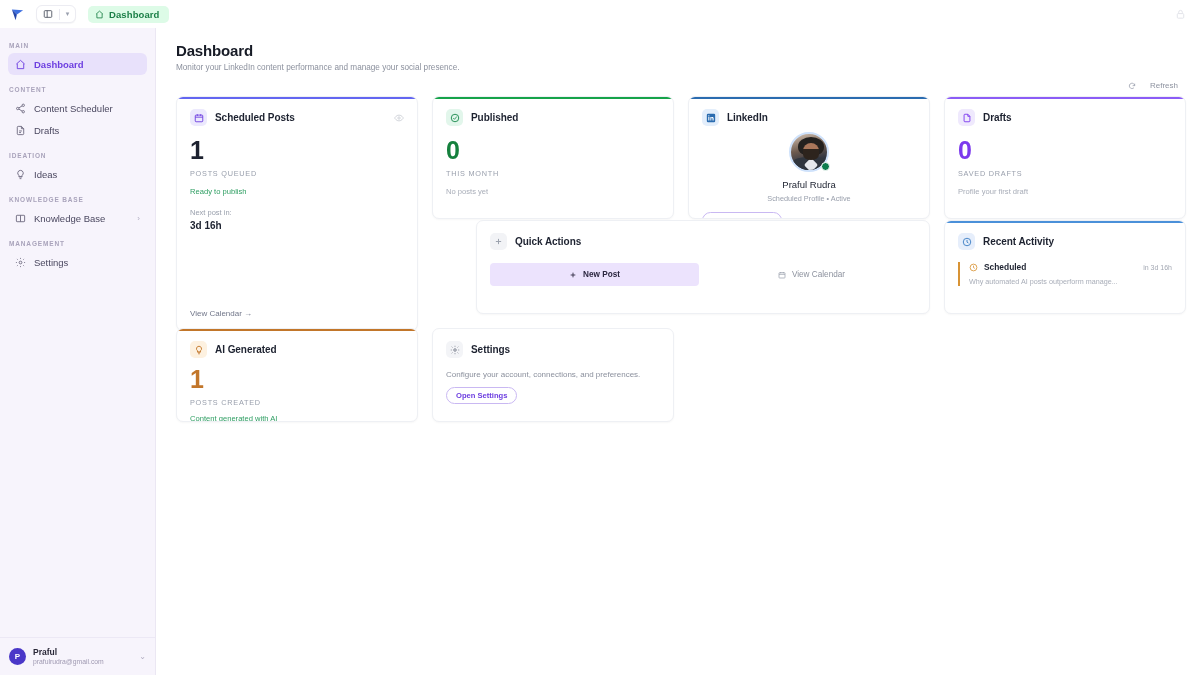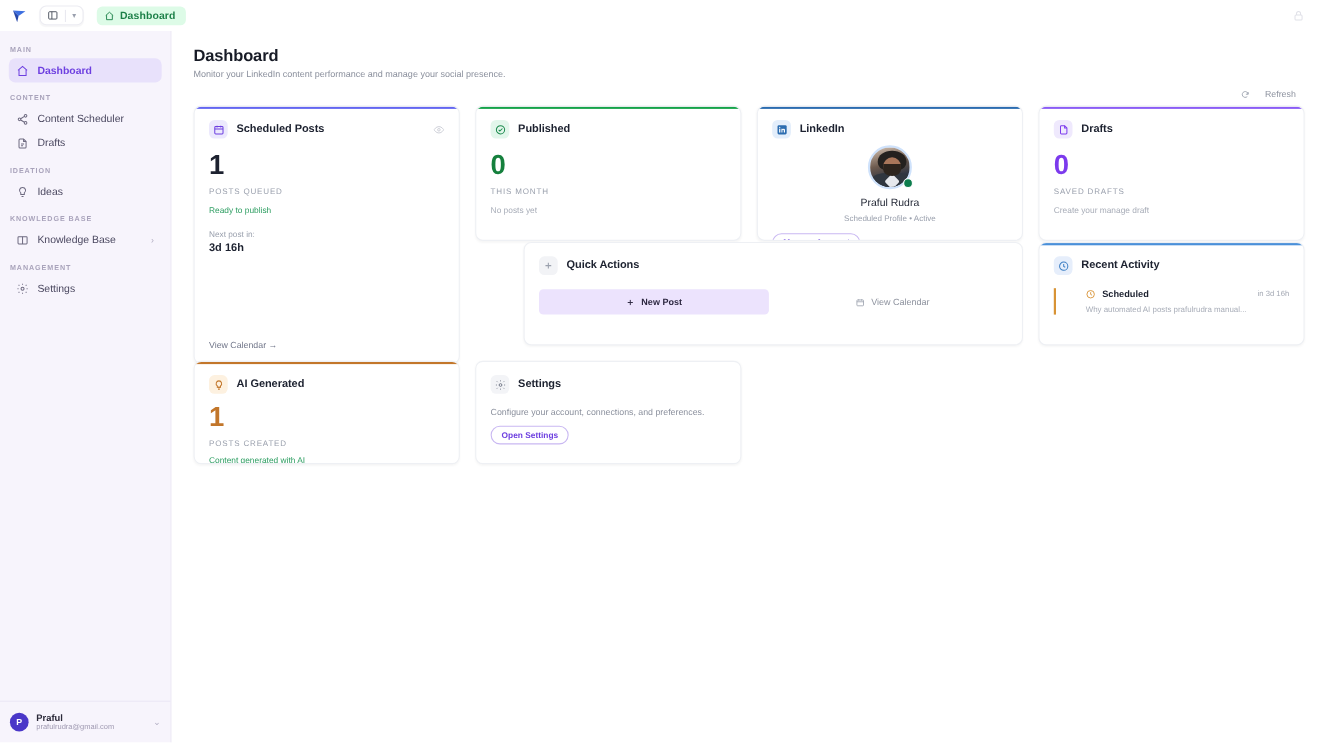--- a/index.html
+++ b/index.html
@@ -243,21 +243,21 @@
     font-size: 8.2px; font-weight: 600; cursor: pointer;
   }
   .qa-primary { background: #ece3fd; color: #2c2740; }
   .qa-outline { background: #fff; border: 1px solid #8e6fe0; color: #6d3fe0; }
   .qa-ghost { background: #fff; color: #8d929e; font-weight: 500; }
 
   
   .act-item {
     margin-top: 12px;
     border-left: 2px solid #d89335;
-    padding-left: 27px;
+    padding-left: 9px;
   }
   .act-row1 { display: flex; align-items: center; gap: 6px; }
   .act-title { font-size: 8.4px; font-weight: 700; color: #1d2230; }
   .act-time { margin-left: auto; font-size: 7px; color: #a3a8b3; }
   .act-sub { font-size: 7.2px; color: #a8adb8; margin-top: 5px; }
 
   .settings-desc { font-size: 8px; color: #8b909d; margin-top: 12px; }
 
   svg { display: block; }
 </style>
@@ -485,21 +485,21 @@
             <div class="card-ic" style="background:#efe9fd;">
               <svg width="10" height="10" viewBox="0 0 24 24" fill="none" stroke="#7c3aed" stroke-width="2.2">
                 <path d="M14 3 H7 a2 2 0 0 0-2 2 v14 a2 2 0 0 0 2 2 h10 a2 2 0 0 0 2-2 V8 Z"></path>
                 <path d="M14 3 v5 h5"></path>
               </svg>
             </div>
             <div class="card-title">Drafts</div>
           </div>
           <div class="bignum" style="color:#7c3aed;">0</div>
           <div class="metric-label">SAVED DRAFTS</div>
-          <div class="metric-note muted-note">Create your manage draft</div>
+          <div class="metric-note muted-note">Profile your first draft</div>
         </div>
       </div>
 
       <div class="grid2" style="margin-top:-111px;">
         <div></div>
 
         <div class="card span2" style="height:94px;margin-left:44px;">
           <div class="card-head">
             <div class="card-ic" style="background:#f2f3f6;">
               <svg width="9" height="9" viewBox="0 0 24 24" fill="none" stroke="#9aa0ad" stroke-width="2.6">
@@ -547,21 +547,21 @@
             <div class="act-row1">
               <span>
                 <svg width="9" height="9" viewBox="0 0 24 24" fill="none" stroke="#d89335" stroke-width="2.2">
                   <circle cx="12" cy="12" r="9"></circle>
                     <path d="M12 7 v5.3 l3.4 2"></path>
                 </svg>
               </span>
               <span class="act-title">Scheduled</span>
               <span class="act-time">in 3d 16h</span>
             </div>
-            <div class="act-sub">Why automated AI posts prafulrudra manual...</div>
+            <div class="act-sub">Why automated AI posts outperform manage...</div>
           </div>
         </div>
       </div>
 
       <div class="grid2" style="margin-top:14px;">
 
         <div class="card" style="--accent:#c2762a; height:94px;">
           <div class="card-head">
             <div class="card-ic" style="background:#fdf1e0;">
               <svg width="10" height="10" viewBox="0 0 24 24" fill="none" stroke="#c2762a" stroke-width="2.2">

